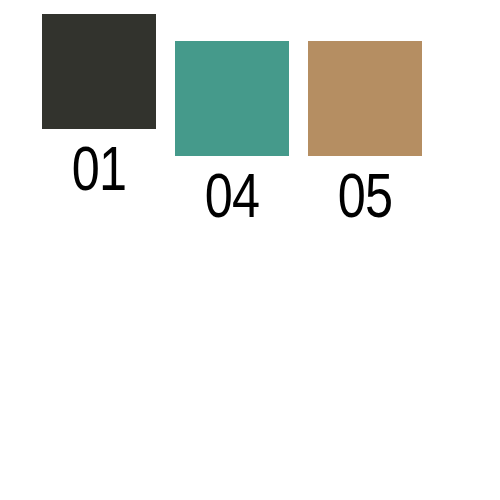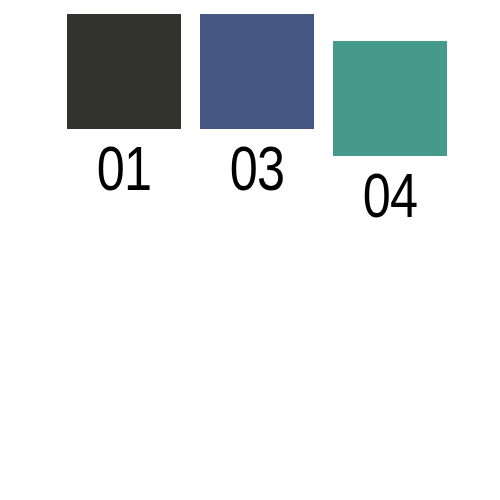--- a/index.html
+++ b/index.html
@@ -18,21 +18,21 @@
   #palette-canvas {
     position: relative;
     width: 500px;
     height: 500px;
     background: #ffffff;
     box-sizing: border-box;
   }
 
   .swatch-grid {
     position: absolute;
-    left: 67px;
+    left: 42px;
     top: 14px;
     width: 397px;
     display: grid;
     grid-template-columns: 114px 114px 114px;
     grid-column-gap: 19px;
     grid-row-gap: 0px;
   }
 
   .swatch-cell {
     width: 114px;
@@ -74,27 +74,28 @@
 <div id="palette-canvas" style="background: rgb(255, 255, 255);">
 
   <div class="swatch-grid">
 
     <div class="swatch-cell">
       <span class="swatch-chip" style="background: rgb(50, 51, 45);"></span>
       <span class="swatch-label">01</span>
     </div>
 
 
-    <div class="swatch-cell">
-      <span class="swatch-chip" style="background: rgb(70, 87, 131);"></span>
-      <span class="swatch-label">03</span>
-    </div>
 
     <div class="swatch-cell">
       <div class="row-gap-spacer"></div>
       <span class="swatch-chip" style="background: rgb(69, 154, 139);"></span>
       <span class="swatch-label">04</span>
     </div>
 
+    <div class="swatch-cell">
+      <div class="row-gap-spacer"></div>
+      <span class="swatch-chip" style="background: rgb(181, 142, 98);"></span>
+      <span class="swatch-label">05</span>
+    </div>
 
 
   </div>
 </div>
 
 </body></html>

